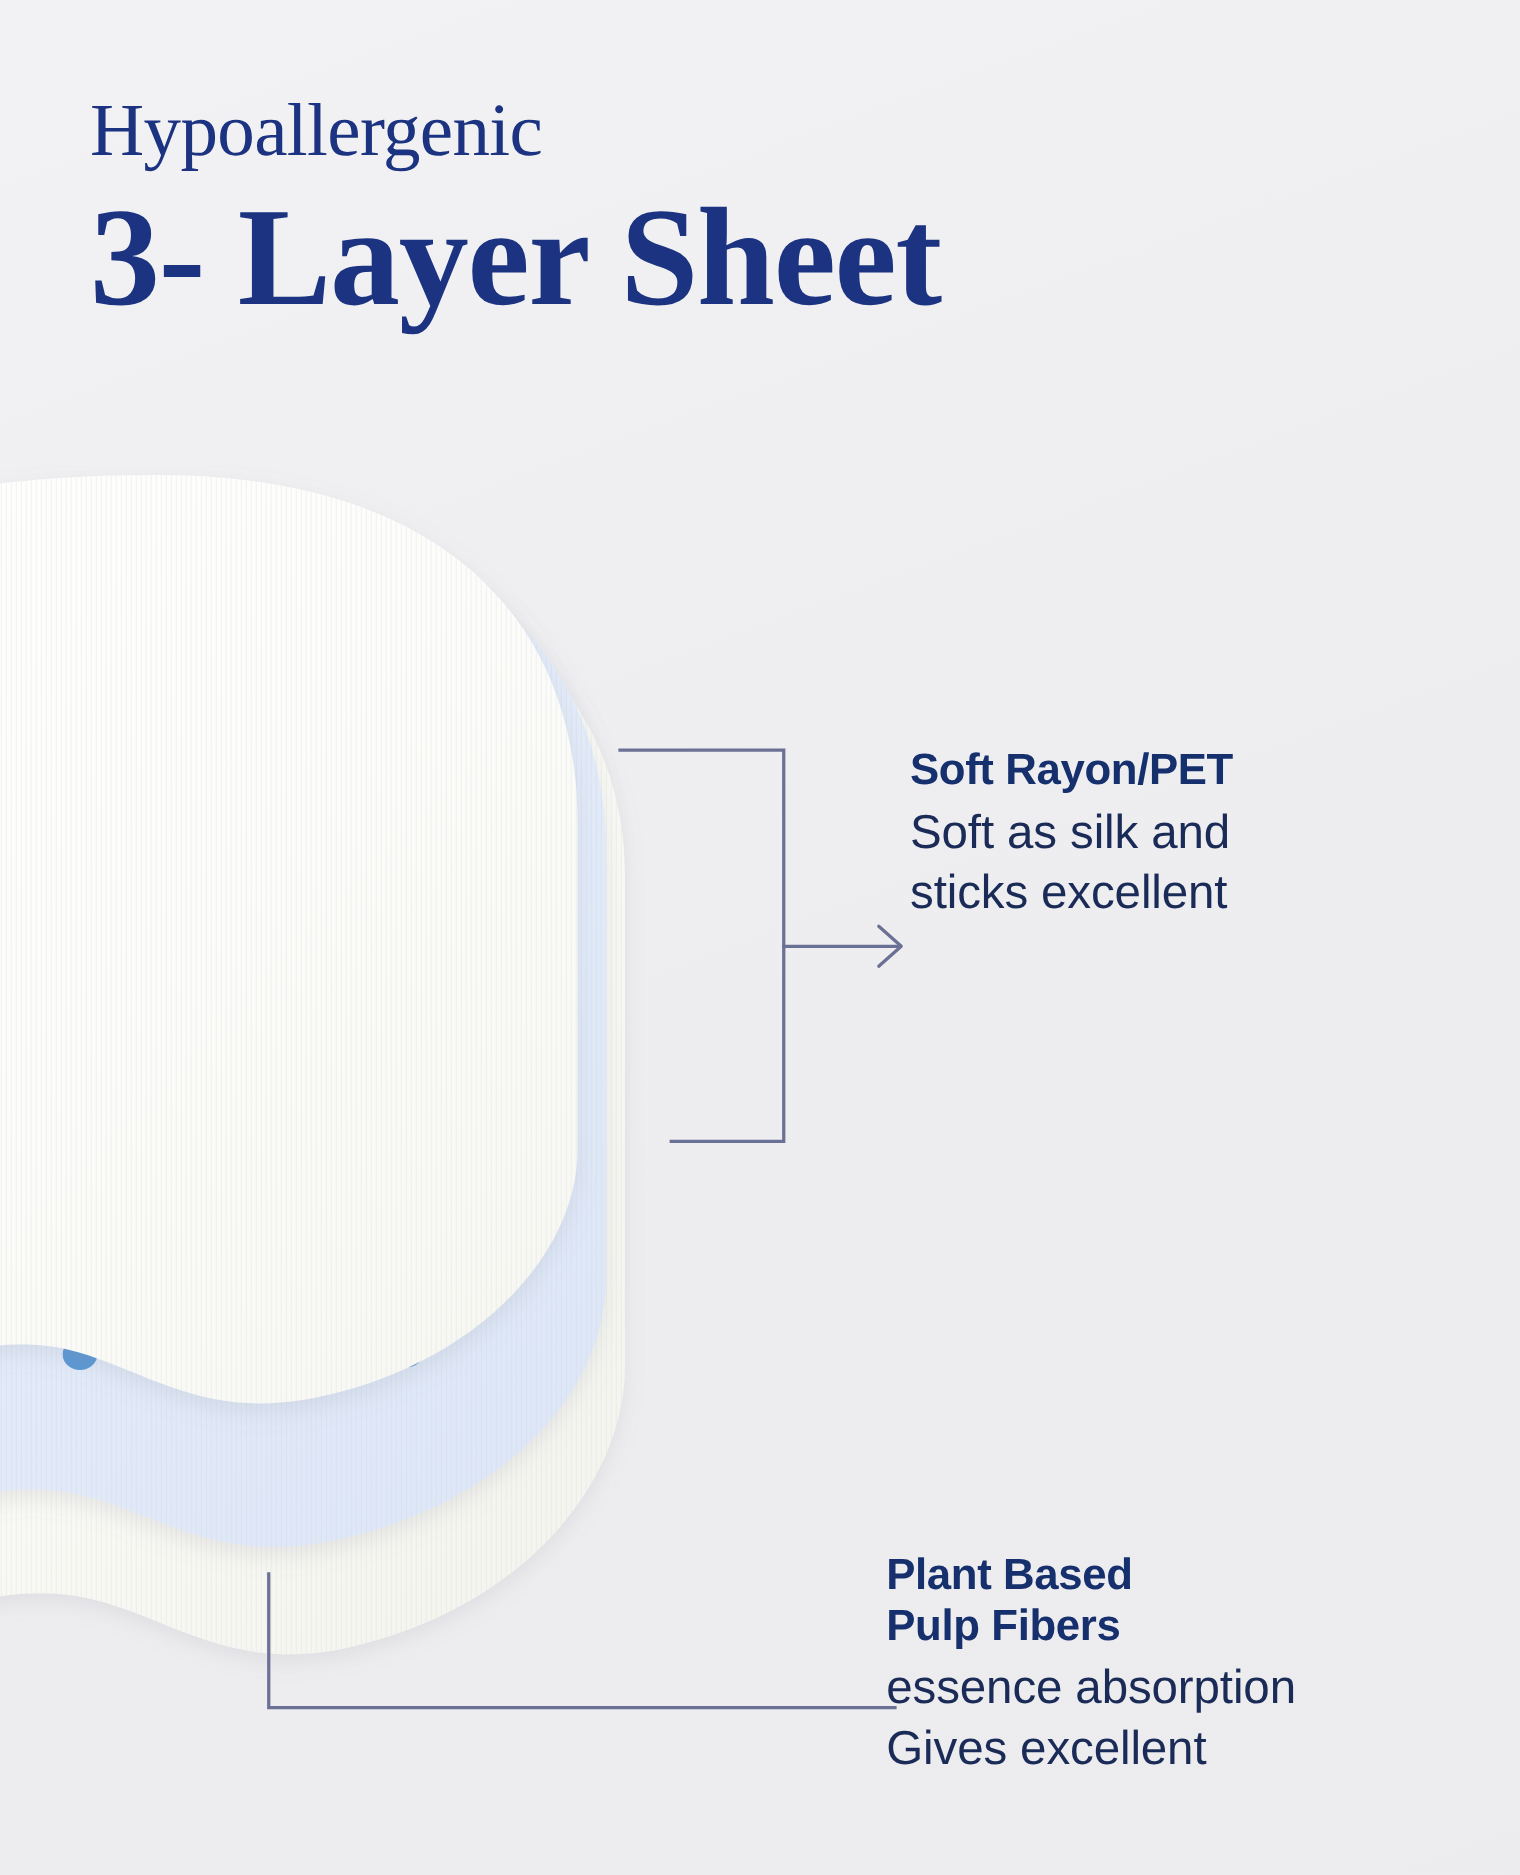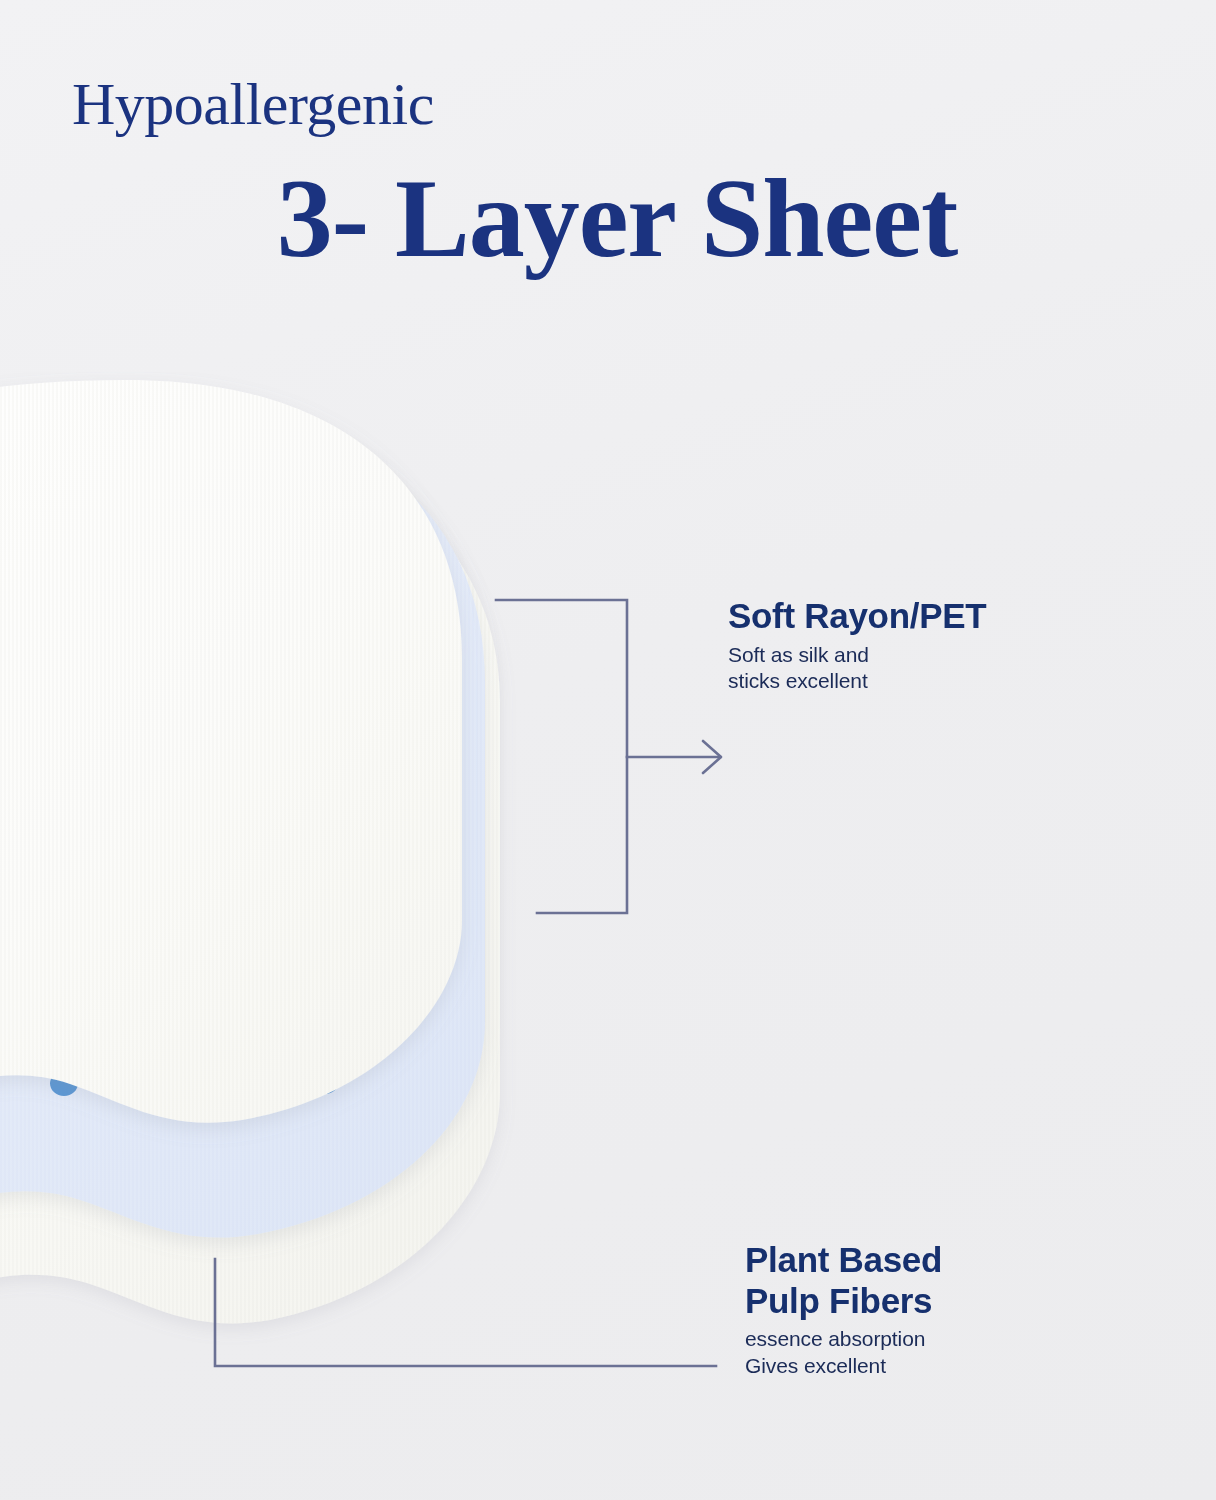--- a/index.html
+++ b/index.html
@@ -38,23 +38,22 @@
     color: #1b3380;
     white-space: nowrap;
   }
   .title-line2 {
     font-family: "Liberation Serif", serif;
     font-weight: 700;
     font-size: 112px;
     line-height: 1.05;
     letter-spacing: -1px;
     color: #1b3380;
-    margin-top: 26px;
+    margin-top: 14px;
     white-space: nowrap;
-    text-align: center;
   }
 
   
   #sheet-art {
     position: absolute;
     left: -60px;
     top: 372px;
     width: 680px;
     height: 990px;
   }
@@ -73,34 +72,34 @@
     height: 1500px;
     pointer-events: none;
   }
 
   
   .callout {
     position: absolute;
   }
   .callout-top { left: 728px; top: 596px; width: 420px; }
   .callout-mid { left: 745px; top: 787px; width: 420px; }
-  .callout-bottom { left: 745px; top: 1240px; width: 430px; }
+  .callout-bottom { left: 709px; top: 1240px; width: 430px; }
 
   .c-head {
     font-family: "Liberation Sans", sans-serif;
     font-weight: 700;
     font-size: 35px;
     line-height: 1.16;
     color: #16306e;
     letter-spacing: -0.3px;
   }
   .c-sub {
     font-family: "Liberation Sans", sans-serif;
     font-weight: 400;
-    font-size: 21px;
+    font-size: 38px;
     line-height: 1.28;
     color: #1b2b57;
     margin-top: 5px;
     letter-spacing: -0.1px;
   }
   .c-sub div { white-space: nowrap; }
   .c-head div { white-space: nowrap; }
 </style>
 </head>
 <body>

